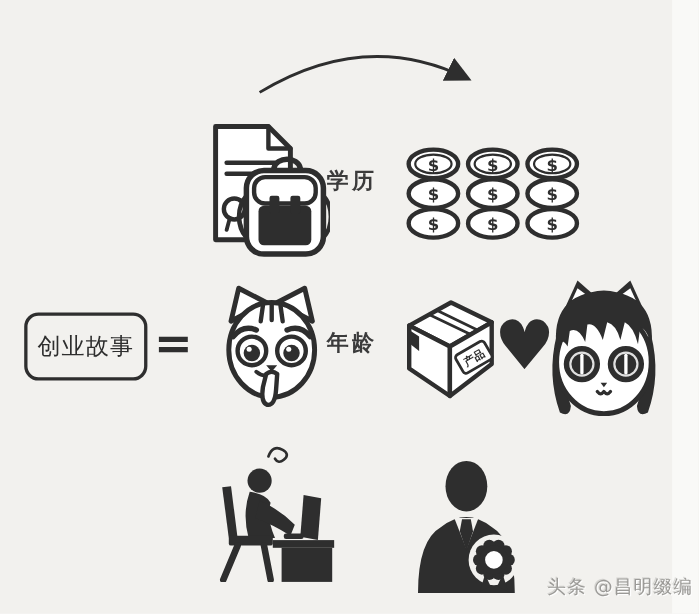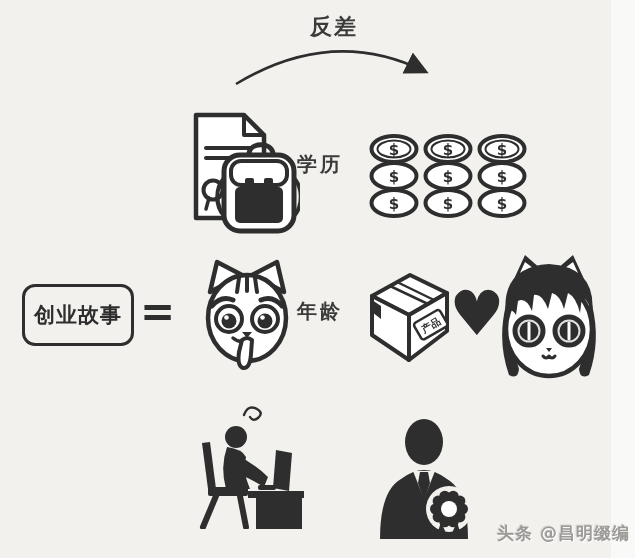--- a/index.html
+++ b/index.html
@@ -24,46 +24,45 @@
     width:72px;text-align:left;font-size:20px;font-weight:bold;
     color:var(--label);letter-spacing:3px;
   }
   .lbl-edu{left:297px;top:151px;}
   .lbl-age{left:297px;top:298px;}
   .lbl-sit{left:297px;top:453px;}
   .eq-box{
     left:22px;top:284px;width:112px;height:62px;
     border:3.5px solid var(--ink);border-radius:13px;
     display:flex;align-items:center;justify-content:center;
-    font-size:21px;font-weight:bold;color:var(--ink);letter-spacing:1px;
+    font-size:21px;font-weight:normal;color:var(--ink);letter-spacing:1px;
   }
   .eq-sign{
     left:140px;top:287px;font-size:42px;font-weight:900;color:var(--ink);
   }
   .heart{
     left:449px;top:283px;font-size:62px;line-height:1;color:var(--ink);
   }
   .watermark{
     left:468px;top:522px;width:162px;text-align:right;
-    font-size:17px;font-weight:bold;color:var(--wm);letter-spacing:1px;
+    font-size:17px;font-weight:normal;color:var(--wm);letter-spacing:1px;
     text-shadow:1px 1px 0 rgba(255,255,255,.9), -1px -1px 0 rgba(130,130,128,.25);
     z-index:3;
   }
   svg{display:block;}
   .coin{fill:#fff;stroke:var(--ink);stroke-width:4;}
   .coin-sym{font-size:15px;font-weight:bold;fill:var(--ink);text-anchor:middle;}
   .box-lbl-txt{font-size:10px;font-weight:bold;fill:var(--ink);text-anchor:middle;}
 </style>
 </head>
 <body>
 
 <div class="canvas">
   <div class="right-strip"></div>
 
-  <div class="abs contrast-label">反差</div>
   <div class="abs" style="left:224px;top:34px;">
     <svg width="220" height="58" viewBox="0 0 220 58">
       <defs>
         <marker id="ah" markerWidth="12" markerHeight="12" refX="7" refY="4.5" orient="auto">
           <path d="M0,0 L9,4.5 L0,9 Z" fill="#2e2e2e"></path>
         </marker>
       </defs>
       <path d="M12,50 Q108,-8 200,37" fill="none" stroke="#2e2e2e" stroke-width="2.6" marker-end="url(#ah)"></path>
     </svg>
   </div>

